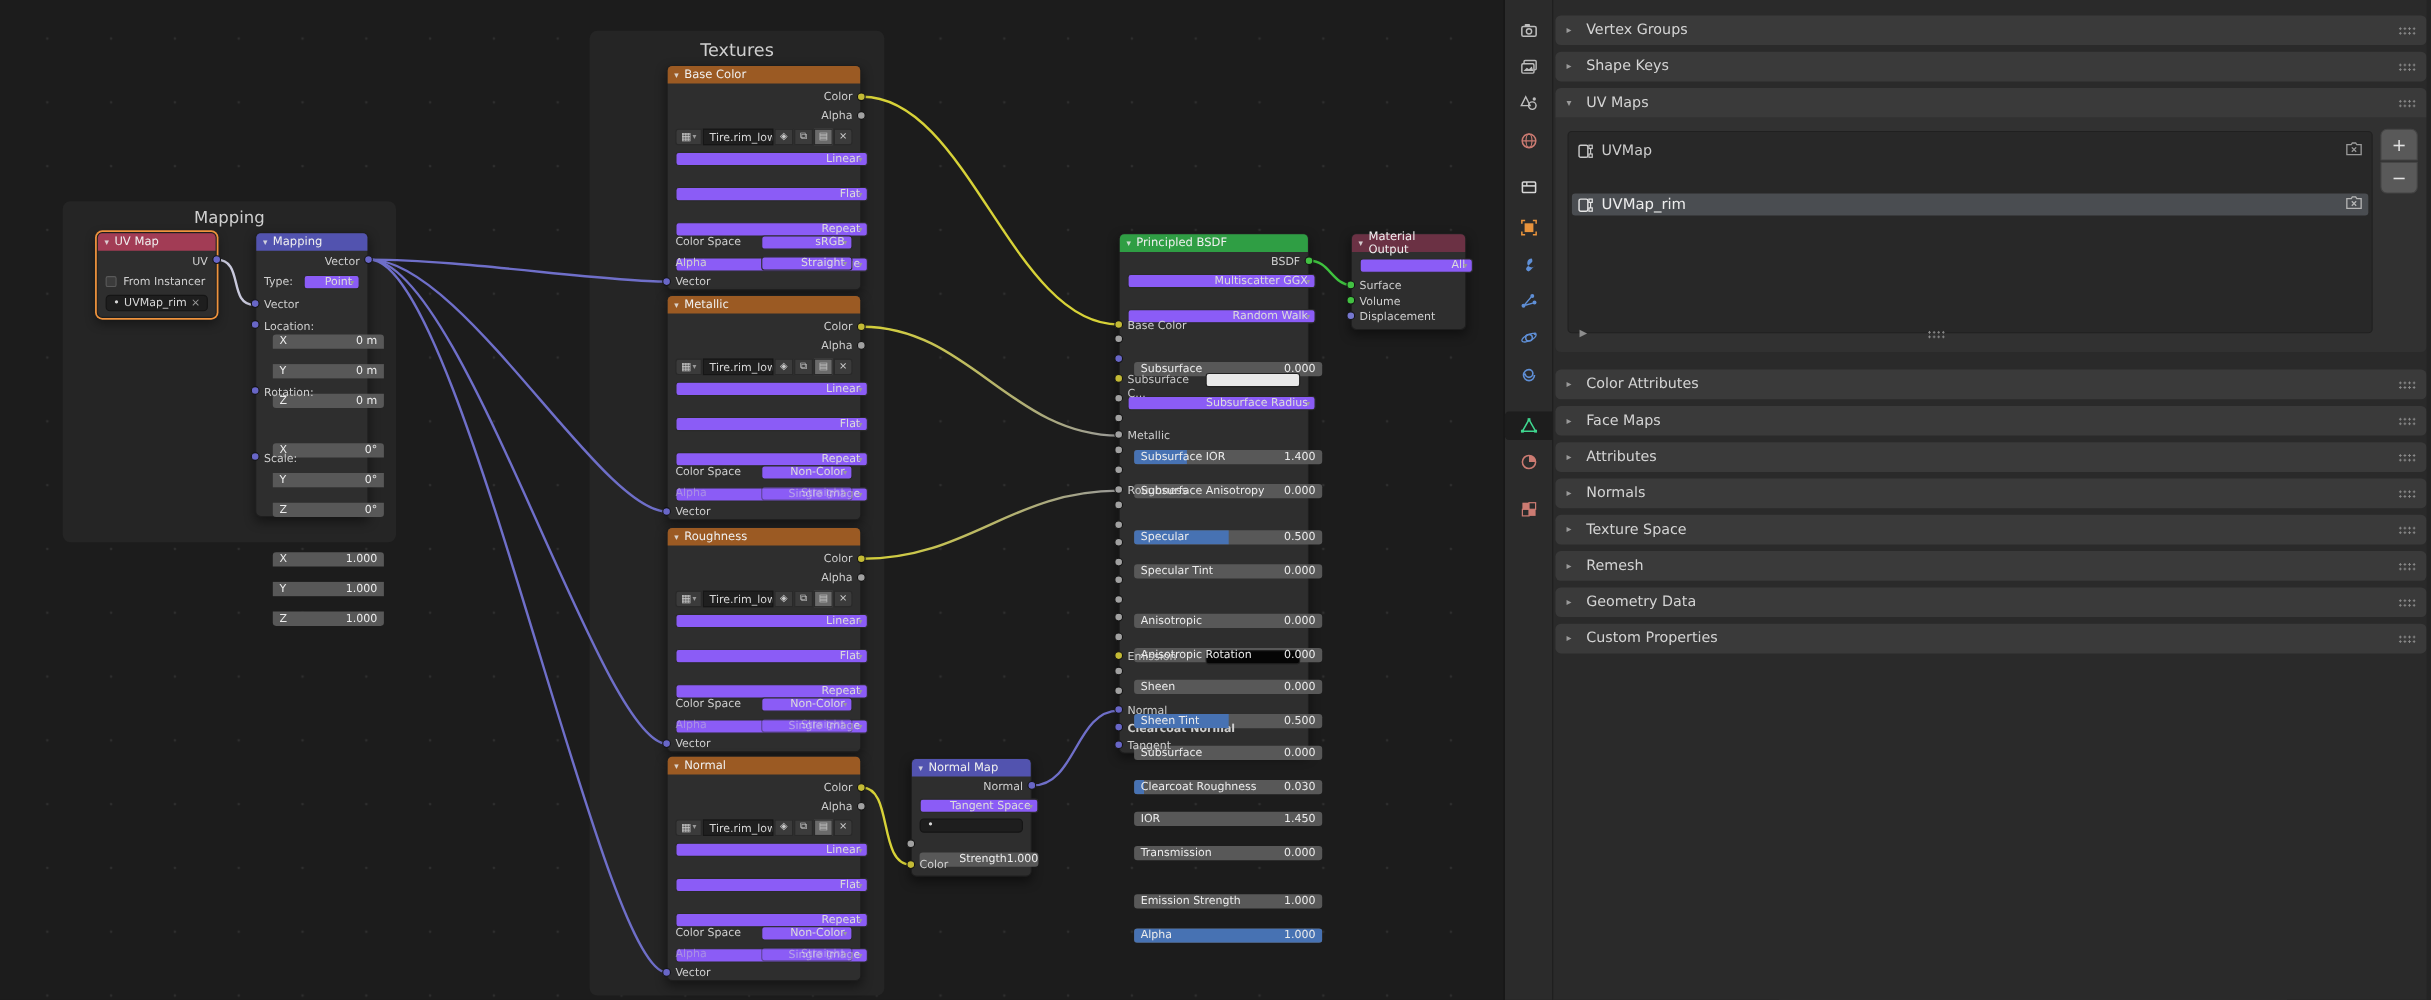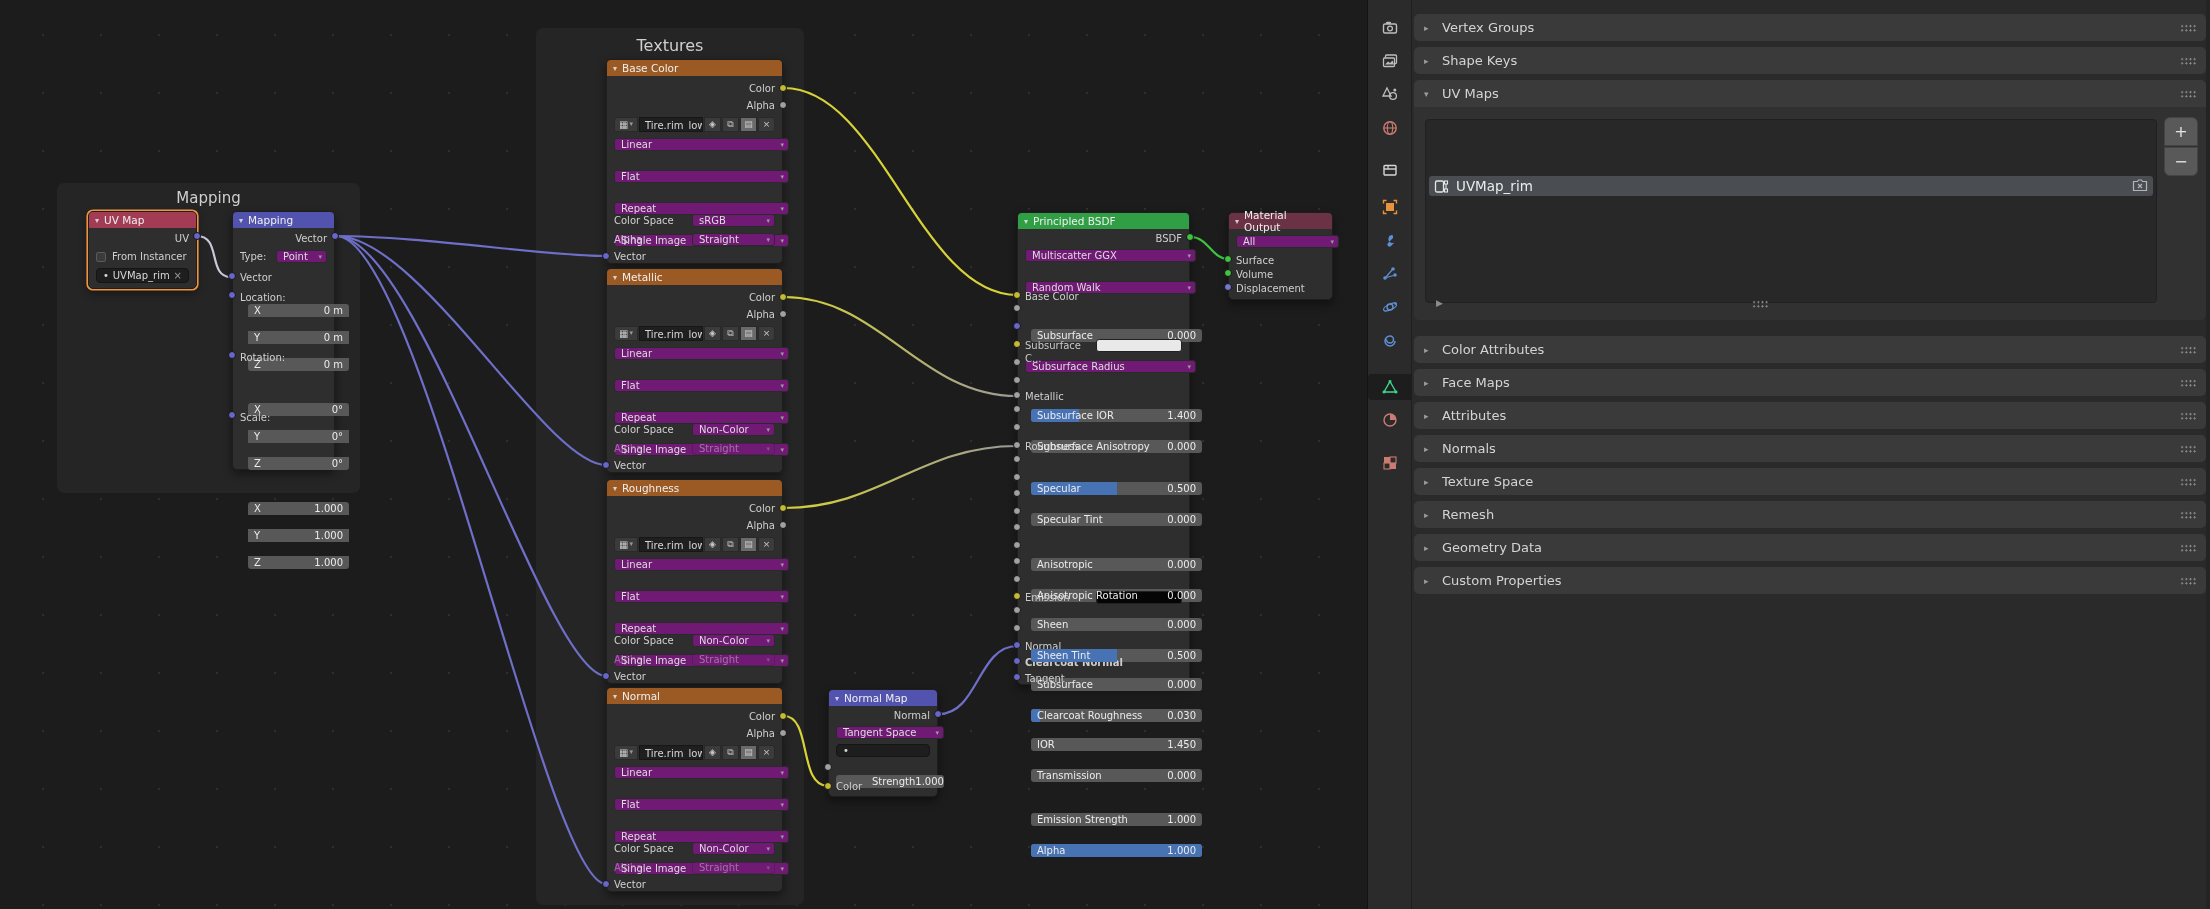--- a/index.html
+++ b/index.html
@@ -25,21 +25,21 @@
   .h-tex{background:#9b5a23;} .h-vec{background:#5253af;} .h-shader{background:#2f9e44;}
   .h-uv{background:#a23c55;} .h-out{background:#6b3144;}
 
   .row{position:absolute;left:7px;right:7px;height:13px;line-height:13px;font-size:10px;}
   .row.lab{color:#cfcfcf;}
   .row.out{text-align:right;color:#cfcfcf;}
   .fld{background:#585858;border-radius:3px;display:flex;justify-content:space-between;
     padding:0 6px;color:#ececec;position:relative;overflow:hidden;}
   .fld span{position:relative;z-index:2;}
   .fld .fill{position:absolute;left:0;top:0;bottom:0;background:#4772b3;z-index:1;}
-  .dd{background:#701a75;border:1px solid #2a2a2a;border-radius:3px;padding:0 6px;color:#dcdcdc;position:relative;line-height:11px;}
+  .dd{background:#8b5cf6;border:1px solid #2a2a2a;border-radius:3px;padding:0 6px;color:#dcdcdc;position:relative;line-height:11px;text-align:right;}
   .dd::after{content:"▾";position:absolute;right:4px;top:1px;font-size:7px;color:#9a9a9a;}
   .disabled{opacity:.45;}
   .splitrow{display:flex;gap:4px;background:none;padding:0;}
   .splitrow .sl{flex:0 0 74px;color:#cfcfcf;line-height:13px;}
   .splitrow .dd{flex:1;}
   .sock{position:absolute;width:8px;height:8px;border-radius:50%;border:1px solid #141414;z-index:5;}
   .sL{left:-5px;} .sR{right:-5px;}
   .sy{background:#c3ba35;} .sg{background:#a1a1a1;} .sv{background:#6866c7;}
   .ssh{background:#42c142;} .sd{background:#7577cf;}
   .swatch{height:13px;border-radius:3px;border:1px solid #222;flex:0 0 86px;}
@@ -599,20 +599,33 @@
       <span class="grip"></span>
     </div>
 
     <div class="phead open" style="top:80px;">
       <span class="pch">▾</span>
       <span>UV Maps</span>
       <span class="grip"></span>
     </div>
     <div class="pbody" style="top:107px;height:213px;">
       <div id="uvlist" style="left:11px;top:12px;width:732px;height:184px;">
+        <div class="uvrow" style="top:7px;">
+          <svg width="15" height="15" viewBox="0 0 15 15">
+              <rect x="1.5" y="2" width="8" height="11" rx="1.5" fill="none" stroke="#c9c9c9" stroke-width="1.3"></rect>
+              <rect x="10.5" y="2" width="3" height="3" fill="none" stroke="#c9c9c9" stroke-width="1.1"></rect>
+              <rect x="10.5" y="10" width="3" height="3" fill="none" stroke="#c9c9c9" stroke-width="1.1"></rect>
+              <line x1="12" y1="5" x2="12" y2="10" stroke="#c9c9c9" stroke-width="1.1"></line>
+            </svg>
+          <span>UVMap</span>
+          <span class="cam"><svg width="16" height="14" viewBox="0 0 16 14">
+                <path d="M1.5 3.5 h4 l1-1.5 h3 l1 1.5 h4 v9 h-13 Z" fill="none" stroke="#9a9a9a" stroke-width="1.2"></path>
+                <path d="M6 6 l4 4 M10 6 l-4 4" stroke="#9a9a9a" stroke-width="1.2"></path>
+              </svg></span>
+        </div>
         <div class="uvrow sel" style="top:56px;">
           <svg width="15" height="15" viewBox="0 0 15 15">
               <rect x="1.5" y="2" width="8" height="11" rx="1.5" fill="none" stroke="#e6e6e6" stroke-width="1.3"></rect>
               <rect x="10.5" y="2" width="3" height="3" fill="none" stroke="#e6e6e6" stroke-width="1.1"></rect>
               <rect x="10.5" y="10" width="3" height="3" fill="none" stroke="#e6e6e6" stroke-width="1.1"></rect>
               <line x1="12" y1="5" x2="12" y2="10" stroke="#e6e6e6" stroke-width="1.1"></line>
             </svg>
           <span style="font-size:13.5px;">UVMap_rim</span>
           <span class="cam"><svg width="16" height="14" viewBox="0 0 16 14">
                 <path d="M1.5 3.5 h4 l1-1.5 h3 l1 1.5 h4 v9 h-13 Z" fill="none" stroke="#b5b5b5" stroke-width="1.2"></path>

